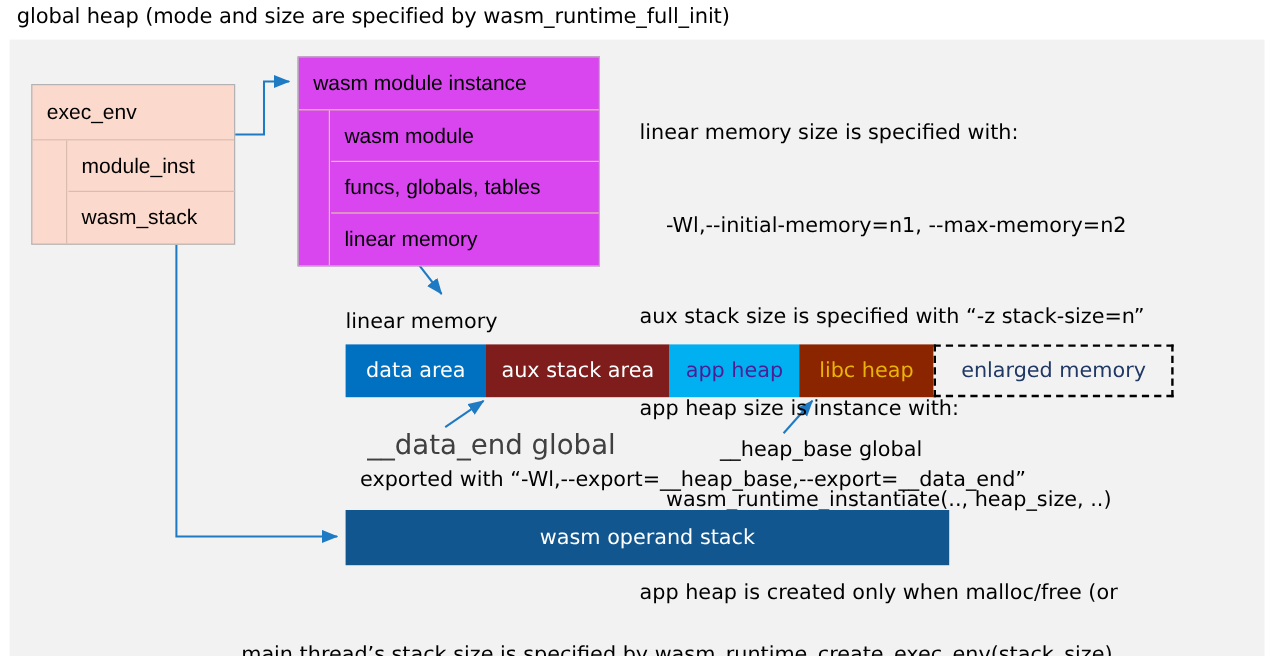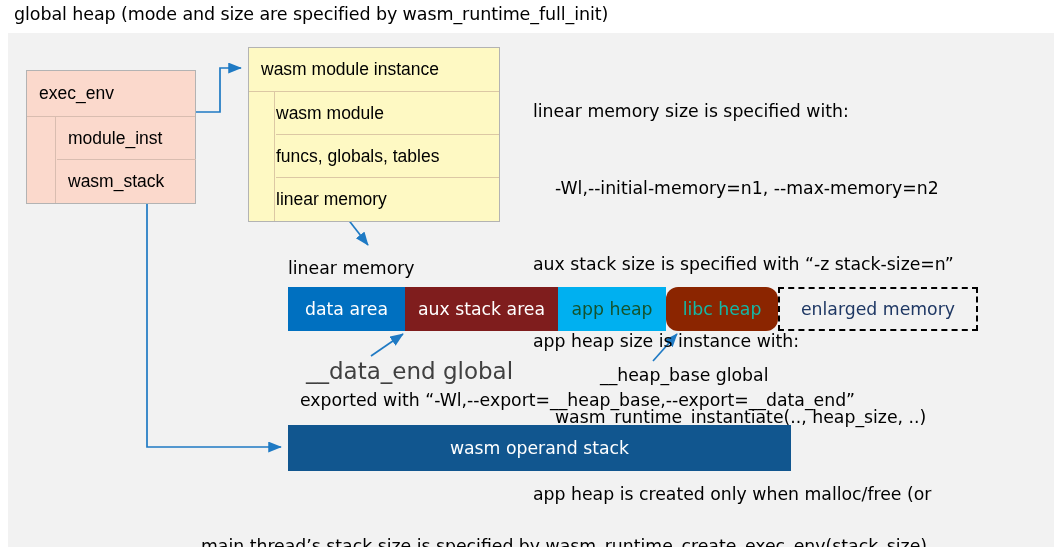--- a/index.html
+++ b/index.html
@@ -120,20 +120,21 @@
     box-sizing: border-box;
   }
   .wmi-row {
     position: absolute;
     left: 27px;
     width: 223px;
     height: 43px;
     box-sizing: border-box;
     display: flex;
     align-items: center;
+    padding-left: 11px;
     font-size: 17.5px;
     color: #000;
     font-family: "Liberation Sans", sans-serif;
   }
   .wmi-row.w1 { top: 44px;  border-bottom: 1px solid #dcc8a4; }
   .wmi-row.w2 { top: 87px;  border-bottom: 1px solid #dcc8a4; }
   .wmi-row.w3 { top: 130px; }
 
   
   .notes {
@@ -266,21 +267,21 @@
     <path d="M653,361 L677,334" fill="none" stroke="#1f7ac4" stroke-width="1.7" marker-end="url(#ah)"></path>
   </svg>
 
   <div class="execenv" style="background: rgb(251, 217, 204); margin-top: 24px;">
     <div class="execenv-header">exec_env</div>
     <div class="execenv-gutter"></div>
     <div class="execenv-row r1">module_inst</div>
     <div class="execenv-row r2">wasm_stack</div>
   </div>
 
-  <div class="wmi" style="background: #fef9c3;">
+  <div class="wmi" style="background: #d946ef;">
     <div class="wmi-header">wasm module instance</div>
     <div class="wmi-gutter"></div>
     <div class="wmi-row w1">wasm module</div>
     <div class="wmi-row w2">funcs, globals, tables</div>
     <div class="wmi-row w3">linear memory</div>
   </div>
 
   <div class="notes">
     <div>linear memory size is specified with:</div>
     <div>    -Wl,--initial-memory=n1, --max-memory=n2</div>
@@ -289,22 +290,22 @@
     <div>    wasm_runtime_instantiate(.., heap_size, ..)</div>
     <div>app heap is created only when malloc/free (or</div>
     
   </div>
 
   <div class="lm-caption">linear memory</div>
 
   <div class="membar">
     <div class="seg" style="width: 117px; background: rgb(0, 112, 192); color: rgb(255, 255, 255);">data area</div>
     <div class="seg" style="width: 153px; background: #7f1d1d; color: rgb(255, 255, 255);">aux stack area</div>
-    <div class="seg" style="width: 108px; background: rgb(0, 176, 240); color: #14532d;">app heap</div>
-    <div class="seg" style="width: 112px; background: rgb(139, 37, 0); color: #14b8a6; border-radius: 12px;">libc heap</div>
+    <div class="seg" style="width: 108px; background: rgb(0, 176, 240); color: #4c1d95;">app heap</div>
+    <div class="seg" style="width: 112px; background: rgb(139, 37, 0); color: #eab308;">libc heap</div>
     <div class="seg enlarged" style="width: 200px; color: rgb(31, 56, 100);">enlarged memory</div>
   </div>
 
   <div class="lbl-data-end">__data_end global</div>
   <div class="lbl-heap-base">__heap_base global</div>
   <div class="lbl-exported">exported with “-Wl,--export=__heap_base,--export=__data_end”</div>
 
   <div class="opstack" style="background: rgb(17, 86, 143);">wasm operand stack</div>
 
   <div class="bottom-notes">

